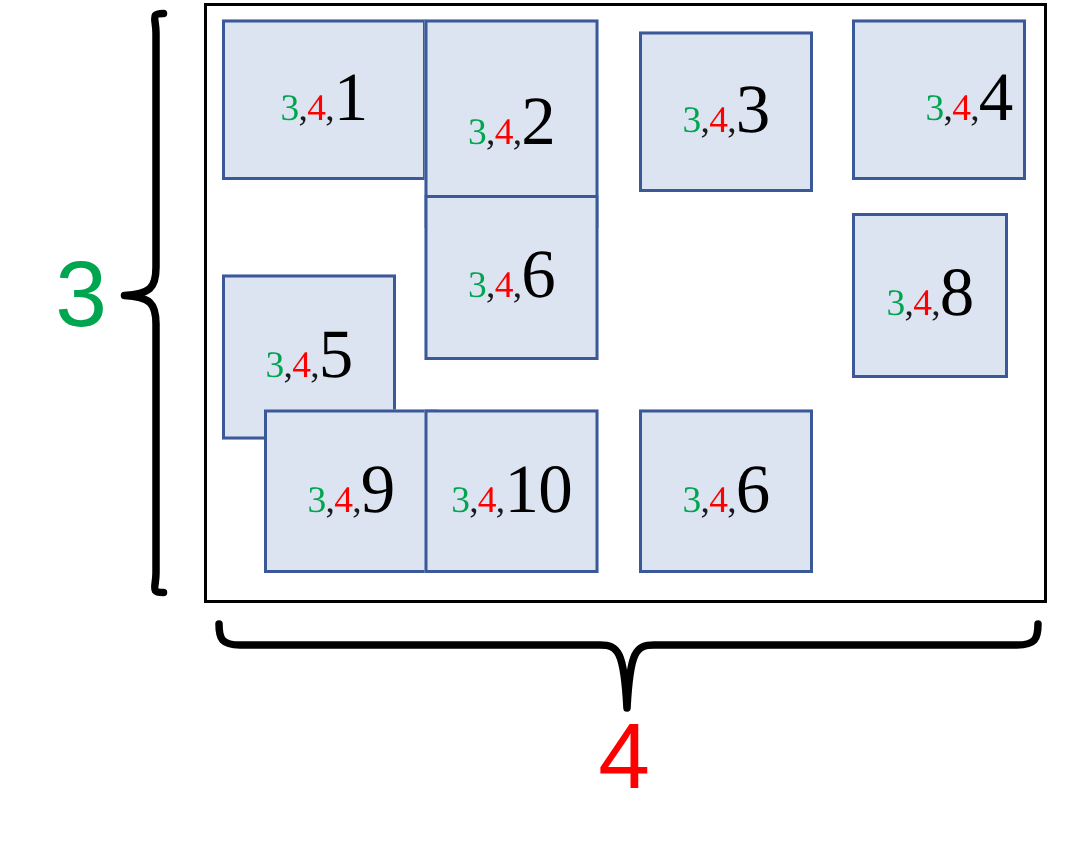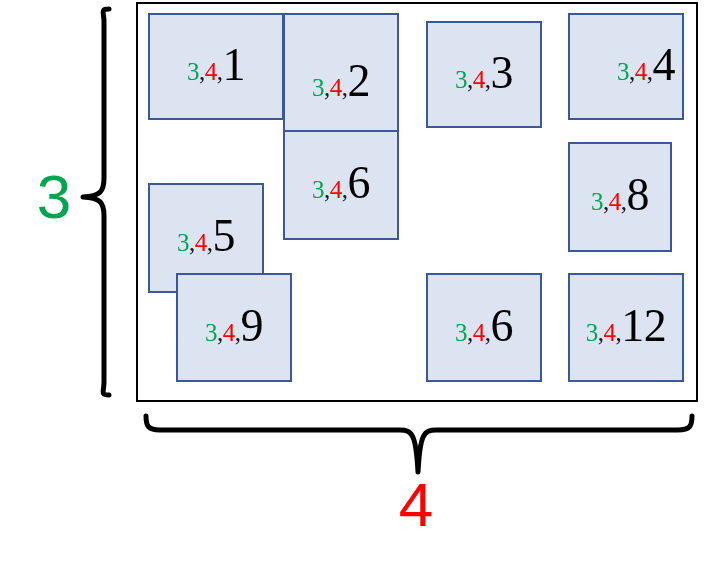--- a/index.html
+++ b/index.html
@@ -175,27 +175,27 @@
         <span class="coord coord-row">3</span><span class="comma">,</span><span class="coord coord-col">4</span><span class="comma">,</span><span class="idx">8</span>
       </span>
     </div>
 
     <div class="cell" style="left:10px;  top:269px; width:116px; height:109px;margin-left:28px;">
       <span class="cell-label">
         <span class="coord coord-row">3</span><span class="comma">,</span><span class="coord coord-col">4</span><span class="comma">,</span><span class="idx">9</span>
       </span>
     </div>
 
+    <div class="cell" style="left:145px; top:269px; width:116px; height:109px;">
+      <span class="cell-label">
+        <span class="coord coord-row">3</span><span class="comma">,</span><span class="coord coord-col">4</span><span class="comma">,</span><span class="idx">10</span>
+      </span>
+    </div>
 
     <div class="cell" style="left:288px; top:269px; width:116px; height:109px;">
       <span class="cell-label">
         <span class="coord coord-row">3</span><span class="comma">,</span><span class="coord coord-col">4</span><span class="comma">,</span><span class="idx">6</span>
       </span>
     </div>
 
-    <div class="cell" style="left:430px; top:269px; width:116px; height:109px;">
-      <span class="cell-label">
-        <span class="coord coord-row">3</span><span class="comma">,</span><span class="coord coord-col">4</span><span class="comma">,</span><span class="idx">12</span>
-      </span>
-    </div>
 
   </div>
 </div>
 
 </body></html>

